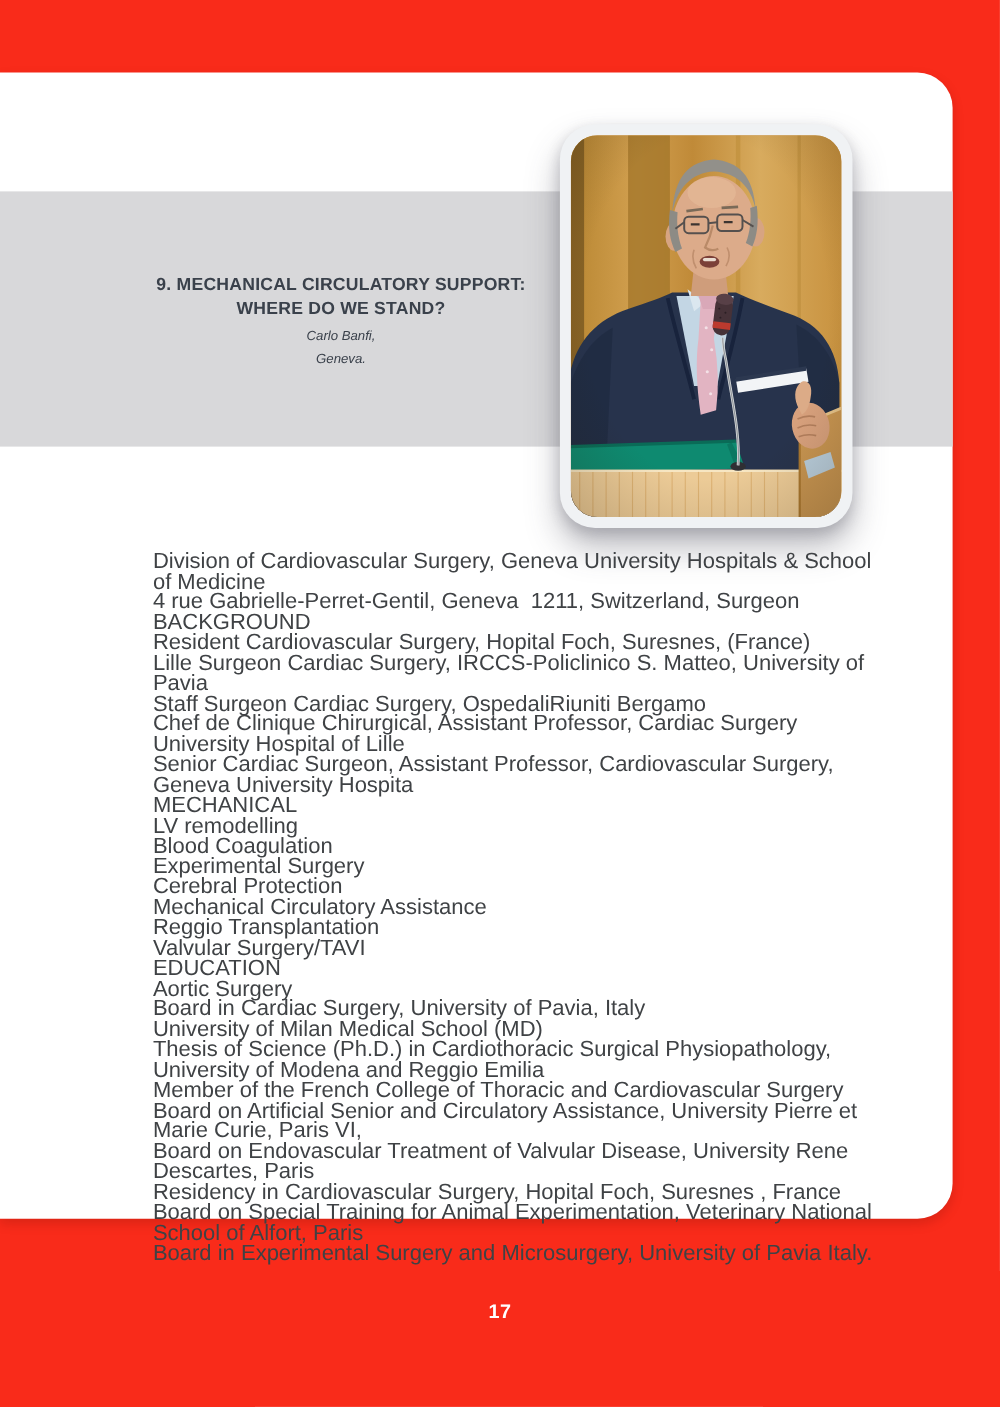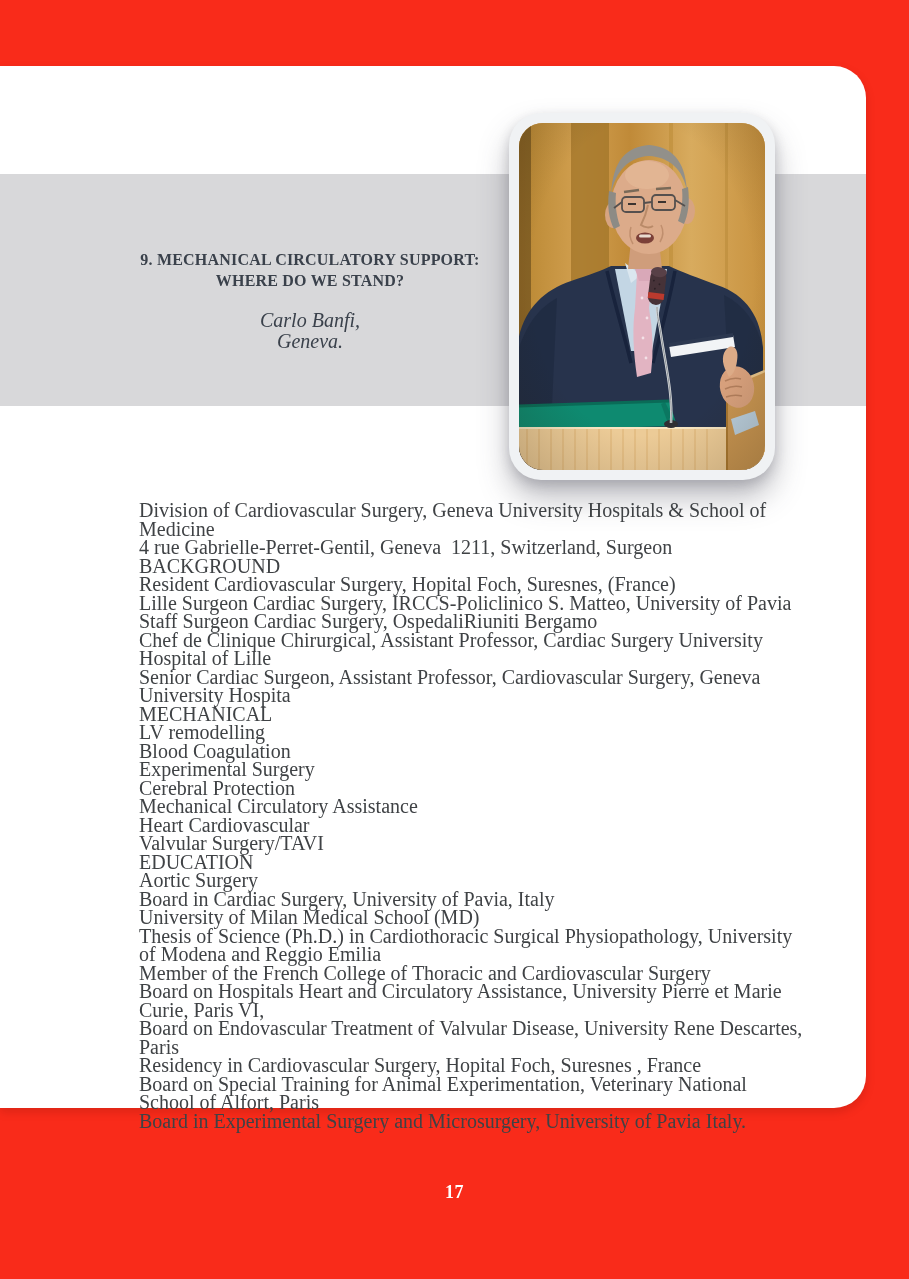--- a/index.html
+++ b/index.html
@@ -4,21 +4,21 @@
 <style>
   html, body { margin: 0; padding: 0; background: #ffffff; }
   * { box-sizing: border-box; }
 
   .stage {
     position: relative;
     width: 909px;
     height: 1279px;
     background: var(--frame-red, #f92b1a);
     overflow: hidden;
-    font-family: Liberation Serif, serif;
+    font-family: Liberation Sans, sans-serif;
   }
 
   
   .card {
     position: absolute;
     left: 0;
     top: 66px;
     width: 866px;
     height: 1042px;
     background: var(--card-white, #ffffff);
@@ -44,22 +44,22 @@
     text-align: center;
   }
   .session-title {
     font-size: 16px;
     font-weight: 700;
     line-height: 20.5px;
     color: var(--title-text, #3a414b);
     letter-spacing: 0.2px;
   }
   .speaker {
-    margin-top: 19px;
-    font-size: 20px;
+    margin-top: 4px;
+    font-size: 12px;
     font-style: italic;
     line-height: 20.5px;
     color: var(--title-text, #454b54);
   }
 
   
   .photo-card {
     position: absolute;
     left: 509px;
     top: 113px;
@@ -264,29 +264,29 @@
       <div class="bio-line">Lille Surgeon Cardiac Surgery, IRCCS-Policlinico S. Matteo, University of Pavia</div>
       <div class="bio-line">Staff Surgeon Cardiac Surgery, OspedaliRiuniti Bergamo</div>
       <div class="bio-line">Chef de Clinique Chirurgical, Assistant Professor, Cardiac Surgery University Hospital of Lille</div>
       <div class="bio-line">Senior Cardiac Surgeon, Assistant Professor, Cardiovascular Surgery, Geneva University Hospita</div>
       <div class="bio-line">MECHANICAL</div>
       <div class="bio-line">LV remodelling</div>
       <div class="bio-line">Blood Coagulation</div>
       <div class="bio-line">Experimental Surgery</div>
       <div class="bio-line">Cerebral Protection</div>
       <div class="bio-line">Mechanical Circulatory Assistance</div>
-      <div class="bio-line">Heart Cardiovascular</div>
+      <div class="bio-line">Reggio Transplantation</div>
       <div class="bio-line">Valvular Surgery/TAVI</div>
       <div class="bio-line">EDUCATION</div>
       <div class="bio-line">Aortic Surgery</div>
       <div class="bio-line">Board in Cardiac Surgery, University of Pavia, Italy</div>
       <div class="bio-line">University of Milan Medical School (MD)</div>
       <div class="bio-line">Thesis of Science (Ph.D.) in Cardiothoracic Surgical Physiopathology, University of Modena and Reggio Emilia</div>
       <div class="bio-line">Member of the French College of Thoracic and Cardiovascular Surgery</div>
-      <div class="bio-line">Board on Hospitals Heart and Circulatory Assistance, University Pierre et Marie Curie, Paris VI,</div>
+      <div class="bio-line">Board on Artificial Senior and Circulatory Assistance, University Pierre et Marie Curie, Paris VI,</div>
       <div class="bio-line">Board on Endovascular Treatment of Valvular Disease, University Rene Descartes, Paris</div>
       <div class="bio-line">Residency in Cardiovascular Surgery, Hopital Foch, Suresnes , France</div>
       <div class="bio-line">Board on Special Training for Animal Experimentation, Veterinary National School of Alfort, Paris</div>
       <div class="bio-line">Board in Experimental Surgery and Microsurgery, University of Pavia Italy.</div>
     </div>
 
   <div class="page-number">17</div>
 
 </div>
 

